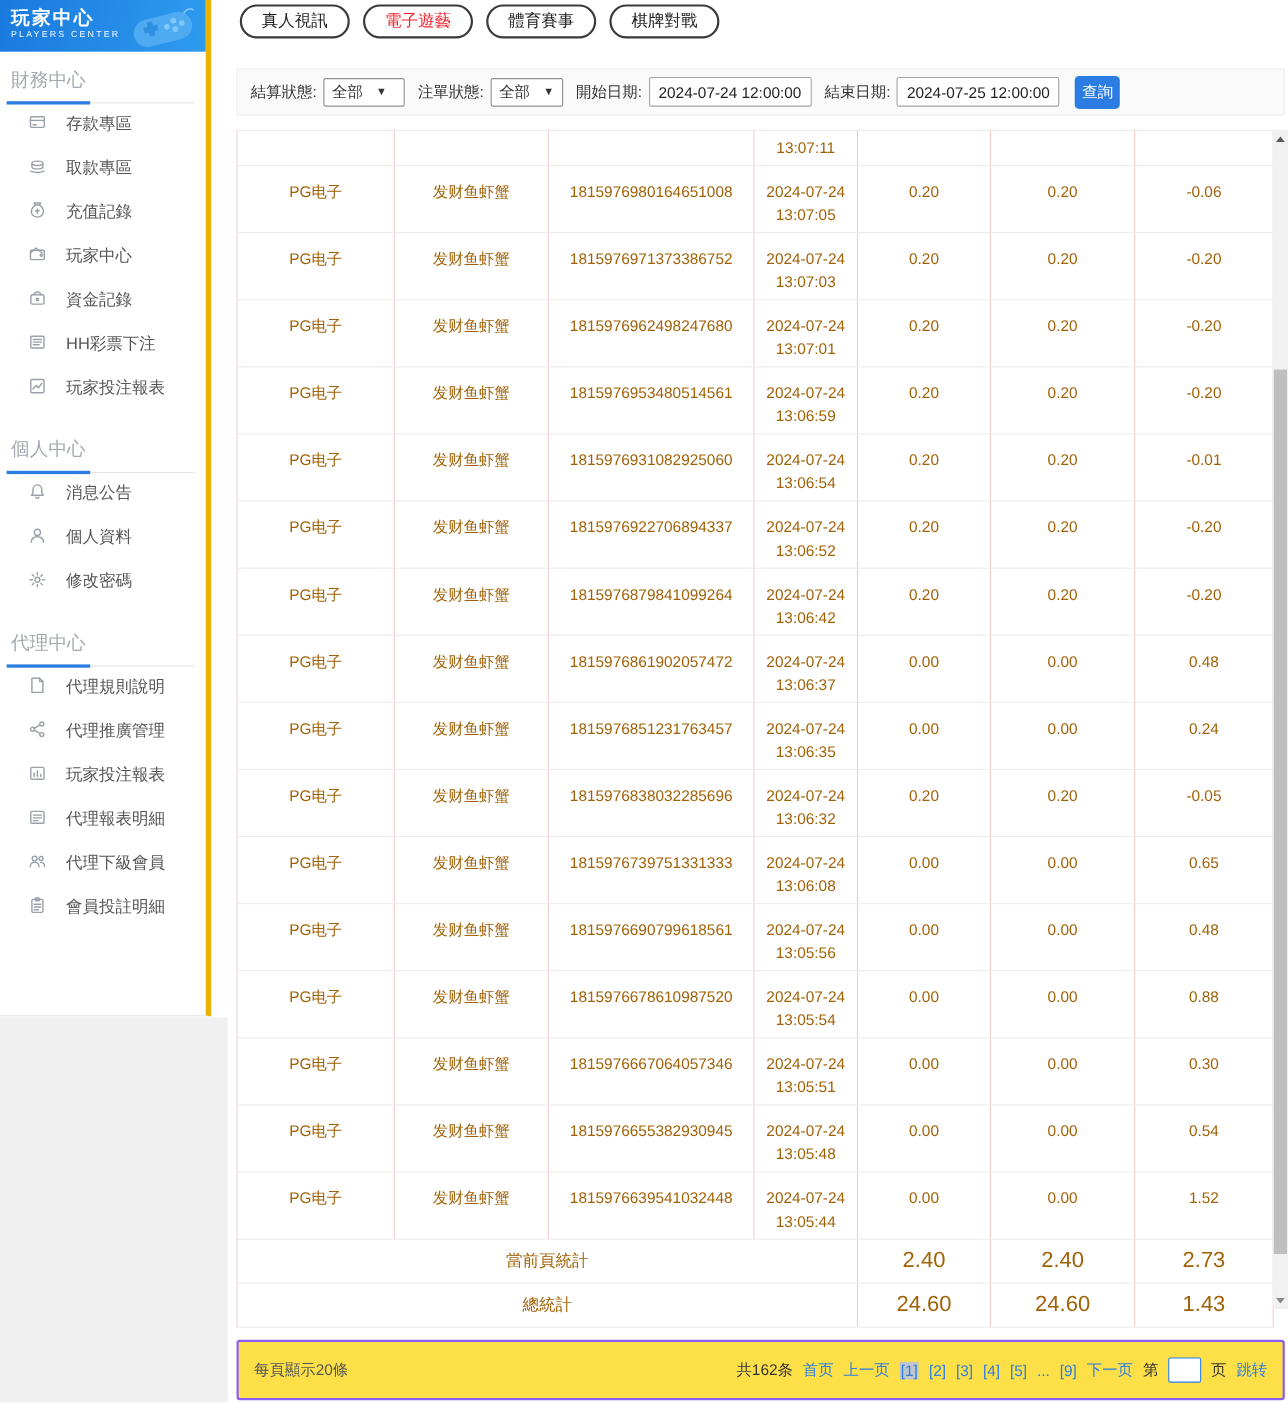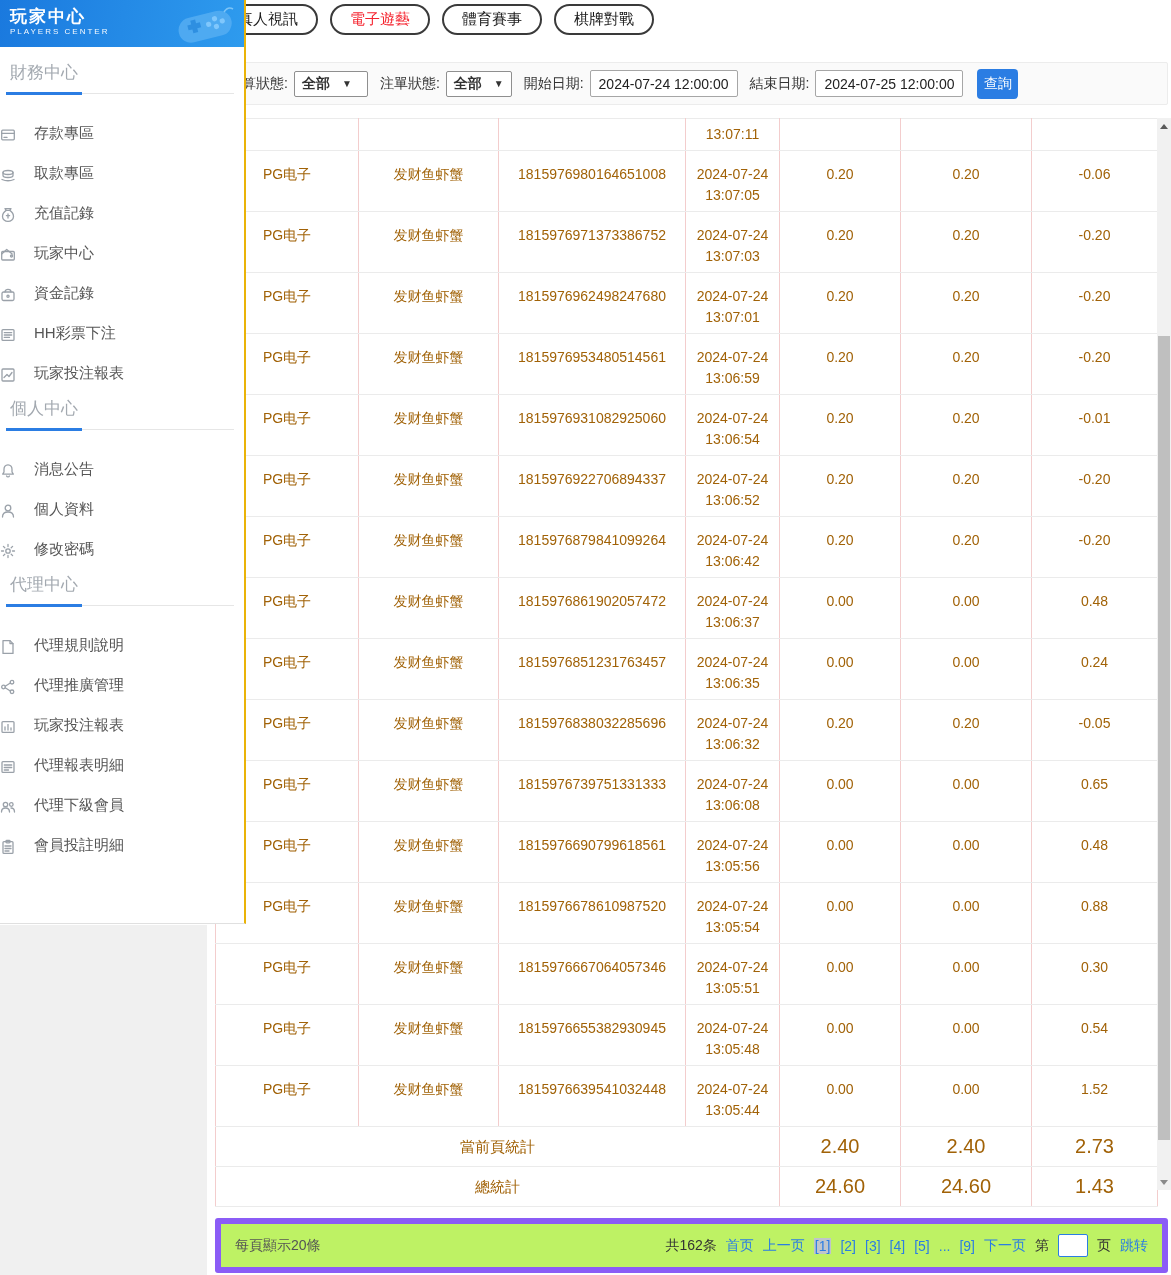--- a/index.html
+++ b/index.html
@@ -4,43 +4,43 @@
 <style>
   * { box-sizing: border-box; margin: 0; padding: 0; }
   html,body { width:1171px; height:1275px; }
   body {
     font-family: "Liberation Sans", "DejaVu Sans", sans-serif;
     background:#ffffff; color:#333; position:relative; overflow:hidden;
   }
 
   
   .sidebar {
-    position:absolute; left:0; top:0; width:246px; height:924px;
-    background:#fff; border-right:2px solid #eab308; border-bottom:1px solid #e0e0e0;
+    position:absolute; left:0; top:0; width:192px; height:924px;
+    background:#fff; border-right:5px solid #eab308; border-bottom:1px solid #e0e0e0;
     z-index:2;
   }
   .sidebar-below {
     position:absolute; left:0; top:925px; width:207px; height:350px;
     background:#f0f0f0; z-index:1;
   }
   .brand {
     height:47px; position:relative; overflow:hidden; padding:7px 0 0 10px;
     background:linear-gradient(100deg,#1a79de 0%, #2e9bee 100%); color:#fff;
   }
   .brand-title { font-size:17px; font-weight:bold; letter-spacing:2px; line-height:20px; }
   .brand-sub { font-size:8px; letter-spacing:2px; opacity:.95; }
   .brand svg.pad { position:absolute; right:4px; top:4px; }
 
   .section-head { padding:14px 10px 8px 10px; font-size:17px; color:#a3a9b0; font-weight:normal; }
   .underline { position:relative; height:3px; margin:0 10px 8px 10px; }
   .underline::after { content:''; position:absolute; left:0; right:0; top:1px; border-top:1px solid #e6e6e6; }
   .underline::before { content:''; position:absolute; left:-4px; width:76px; top:0; height:3px; background:#2b7de3; z-index:1; }
 
   .menu-item {
-    height:40px; display:flex; align-items:flex-end; 
+    height:40px; display:flex; align-items:flex-start; padding-left:26px;
     color:#555; font-size:15px; cursor:pointer; position:relative;
   }
   .menu-item .mi { width:16px; height:16px; color:#9aa1a9; margin-right:18px; flex:none; }
   .menu-item .mi svg { display:block; }
   .menu-item.active { background:#2b7de3; color:#fff; margin-right:9px; }
   .menu-item.active .mi { color:#fff; }
   .menu-item .chev { position:absolute; right:13px; font-size:15px; color:#fff; }
 
   
   .main { position:absolute; left:207px; top:0; width:964px; height:1275px; background:#fff; }
@@ -55,21 +55,21 @@
 
   .filterbar {
     position:absolute; left:8px; top:62px; width:953px; height:43px;
     background:#fafafa; border:1px solid #ececec; border-radius:2px;
     display:flex; align-items:center; padding-left:12px; font-size:14px; color:#333;
   }
   .f-label { margin-left:12px; }
   .f-label:first-child { margin-left:0; }
   .sel {
     margin-left:6px; height:26px; border:1px solid #8f8f8f; border-radius:2px; background:#fff;
-    display:inline-flex; align-items:center; padding:0 7px; gap:12px; cursor:pointer;font-weight:bold;
+    display:inline-flex; align-items:center; padding:0 7px; gap:12px; cursor:pointer;
   }
   .sel .arrow { font-size:10px; color:#333; }
   .datebox {
     margin-left:6px; height:27px; width:148px; border:1px solid #a6a6a6; border-radius:2px;
     background:#fff; display:inline-flex; align-items:center; justify-content:center;
     font-size:14px; color:#222;
   }
   .search-btn {
     margin-left:14px; width:41px; height:30px; background:#2b7de3; color:#fff;
     border:none; border-radius:4px; font-size:14px; cursor:pointer;
@@ -99,21 +99,21 @@
   .sb-up { top:0; }
   .sb-down { bottom:0; }
   .sb-btn .tri { width:0; height:0; border-left:4px solid transparent; border-right:4px solid transparent; }
   .sb-up .tri { border-bottom:5px solid #5a5a5a; }
   .sb-down .tri { border-top:5px solid #8a8a8a; }
   .sb-thumb { position:absolute; left:1px; top:218px; width:12px; height:804px; background:#bfbfbf; cursor:grab; }
 
   
   .pager {
     position:absolute; left:8px; top:1218px; width:953px; height:55px;
-    background:#bef264; border:6px solid #8b5cf6; border-radius:3px;
+    background:#fde047; border:2px solid #8b5cf6; border-radius:3px;
     display:flex; align-items:center; justify-content:space-between;
     padding:0 14px; font-size:14px; color:#555;
   }
   .pager-right { display:flex; align-items:center; gap:9px; color:#333; }
   .pager a { color:#2b7de3; text-decoration:none; cursor:pointer; }
   .pager a.cur { background:#bfc5cc; padding:0 1px; }
   .jump-input { width:30px; height:23px; border:1px solid #2b7de3; border-radius:2px; background:#fff; text-align:center; font-size:13px; outline:none; }
 </style>
 </head>
 <body>

